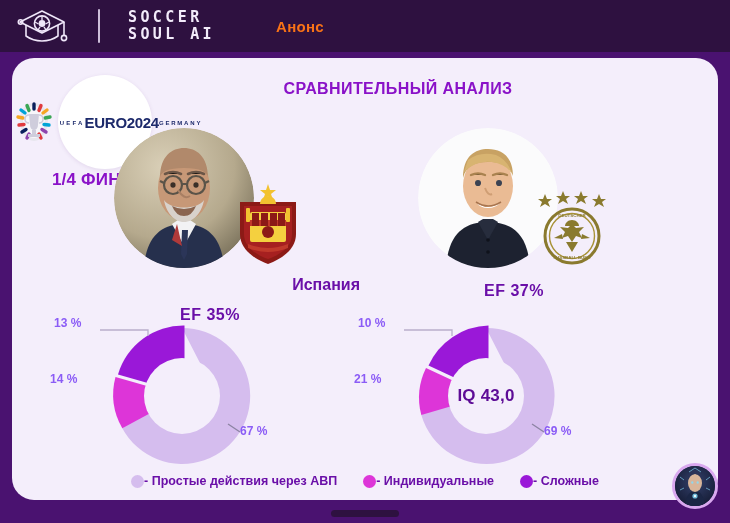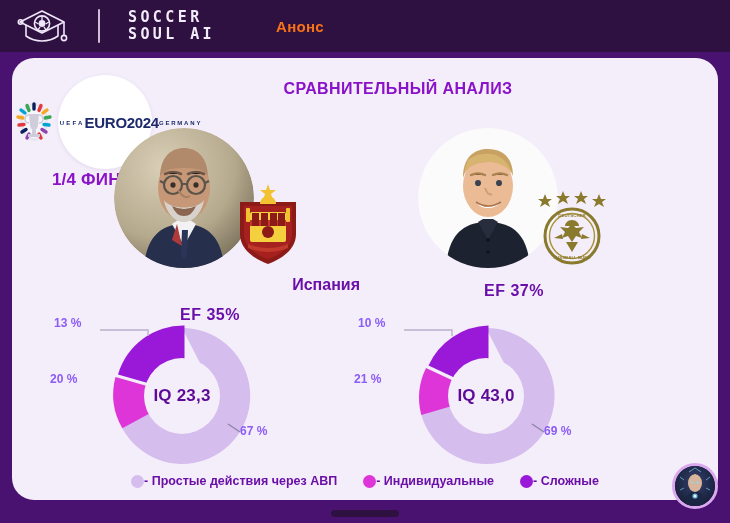--- a/index.html
+++ b/index.html
@@ -370,31 +370,30 @@
 
       <path d="M76 8 A68 68 0 1 1 16.3 108.2 L 96.3 47.6 Z" fill="#d5bdee"></path>
 
       <path d="M16.3 108.2 A68 68 0 0 1 9.5 56.9 L 76 76 Z" fill="#dd35d8"></path>
 
       <g transform="translate(2.5,-2.5)">
         <path d="M9.5 56.9 A68 68 0 0 1 76 8 L 76 76 Z" fill="#9a18d8"></path>
       </g>
       <circle cx="76" cy="76" r="38" fill="#f4eefb"></circle>
     </svg>
-    <div class="iq-label">IQ 23,3</div>
 
     <svg class="leader leader-top" width="60" height="18">
       <path d="M2 8 L50 8 L50 14" stroke="#b9aecb" stroke-width="1.3" fill="none"></path>
     </svg>
     <svg class="leader leader-bot" width="22" height="18">
       <path d="M2 4 L14 12" stroke="#8d84a3" stroke-width="1.3" fill="none"></path>
     </svg>
 
     <div class="pct pct-top">13 %</div>
-    <div class="pct pct-mid">20 %</div>
+    <div class="pct pct-mid">14 %</div>
     <div class="pct pct-bot">67 %</div>
   </div>
 
   <div class="donut-zone donut-germany">
     <svg class="donut-svg" viewBox="0 0 152 152">
 
       <path d="M76 8 A68 68 0 1 1 11.3 95.1 L 96.3 47.6 Z" fill="#d5bdee"></path>
 
       <path d="M11.3 95.1 A68 68 0 0 1 16 48 L 76 76 Z" fill="#dd35d8"></path>
 

